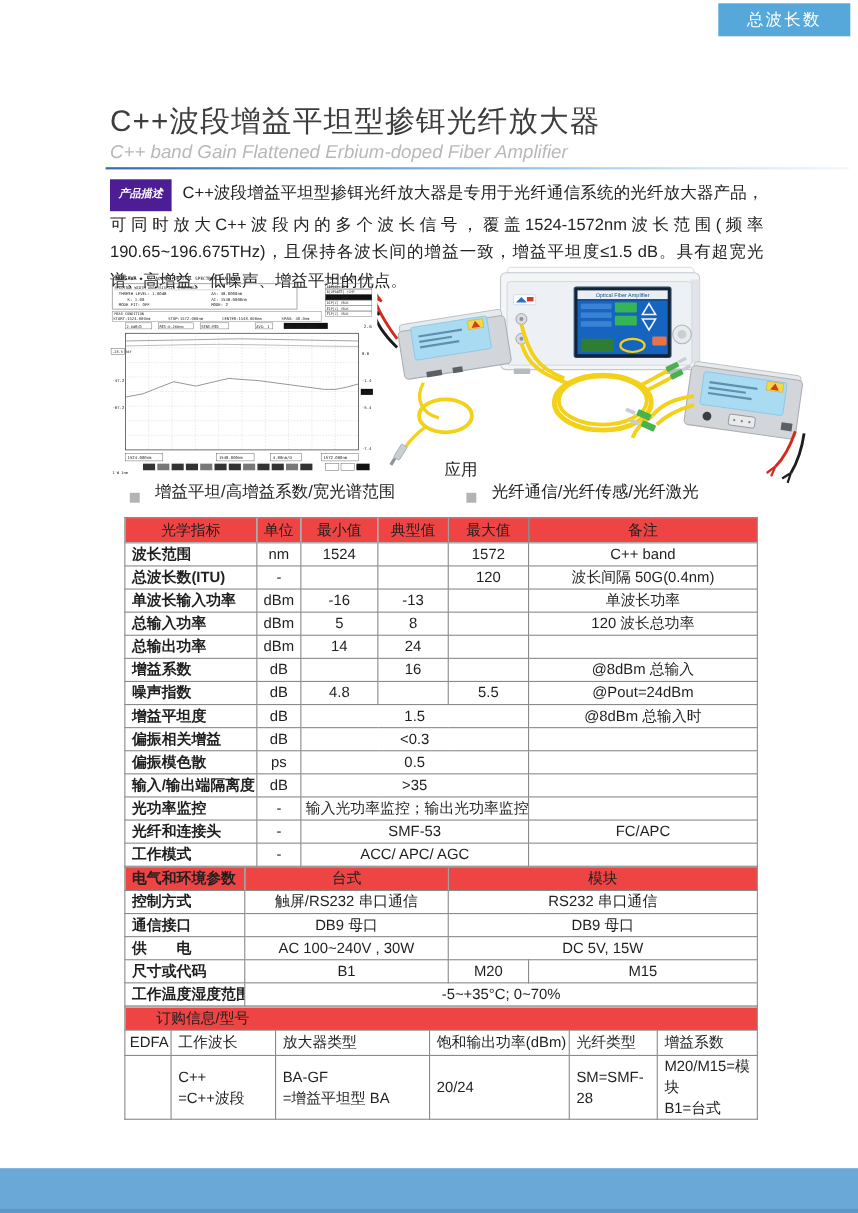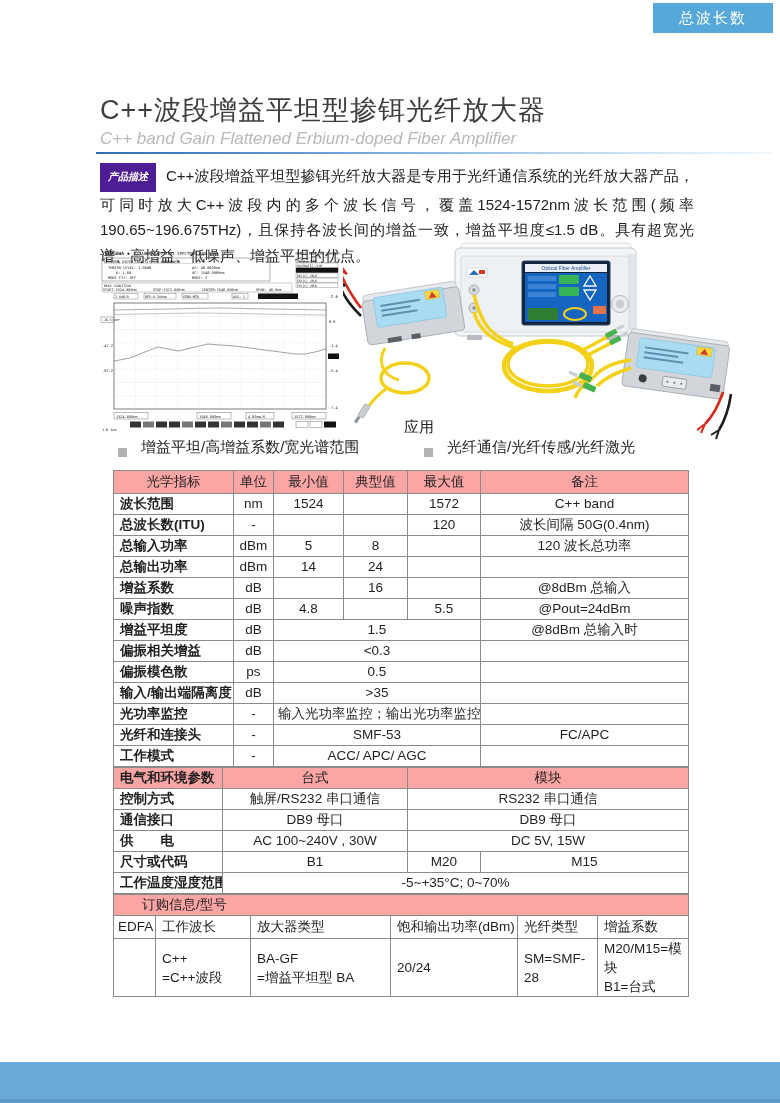--- a/index.html
+++ b/index.html
@@ -36,21 +36,21 @@
   .photo-wrap{position:absolute;left:343px;top:240px;width:404px;height:200px;}
   .apps-title{position:absolute;left:404px;top:418px;font-size:15px;color:#222;}
   .bullet-item{position:absolute;display:flex;align-items:flex-end;font-size:15px;color:#222;}
   .bullet-left{left:118px;top:438px;}
   .bullet-right{left:424px;top:438px;}
   .sq{width:9px;height:9px;background:#b3b3b3;margin-right:14px;flex:0 0 auto;}
   .tables{position:absolute;left:113px;top:470px;width:575px;}
   table{border-collapse:collapse;table-layout:fixed;width:575px;font-size:13.5px;color:#1f1f1f;}
   td,th{border:1px solid #8a8a8a;height:20px;padding:0 4px;line-height:16px;
         text-align:center;font-weight:normal;overflow:hidden;white-space:nowrap;}
-  .hd{background:#fca5a5;}
+  .hd{background:#ef4444;}
   .tl{text-align:left;padding-left:6px;font-weight:bold;}
   .optical thead th{height:22px;}
   .ord .section{height:20px;text-align:left;padding-left:28px;}
   .ord .colhead td{height:22px;text-align:left;padding-left:6px;}
   .ord .colhead td:first-child{text-align:right;padding-left:4px;}
   .ord .datarow td{height:47px;text-align:left;padding-left:6px;white-space:normal;line-height:19px;vertical-align:middle;}
   .footer{
     position:absolute;left:0;right:0;bottom:0;height:41px;
     background:#6aa9d7;border-bottom:4px solid #5d97c5;box-sizing:border-box;
   }
@@ -348,20 +348,28 @@
           <td>1572</td>
           <td>C++ band</td>
         </tr>
       <tr>
           <td class="tl">总波长数(ITU)</td>
           <td>-</td>
           <td></td>
           <td></td>
           <td>120</td>
           <td>波长间隔 50G(0.4nm)</td>
+        </tr>
+      <tr>
+          <td class="tl">单波长输入功率</td>
+          <td>dBm</td>
+          <td>-16</td>
+          <td>-13</td>
+          <td></td>
+          <td>单波长功率</td>
         </tr>
       <tr>
           <td class="tl">总输入功率</td>
           <td>dBm</td>
           <td>5</td>
           <td>8</td>
           <td></td>
           <td>120 波长总功率</td>
         </tr>
       <tr>

